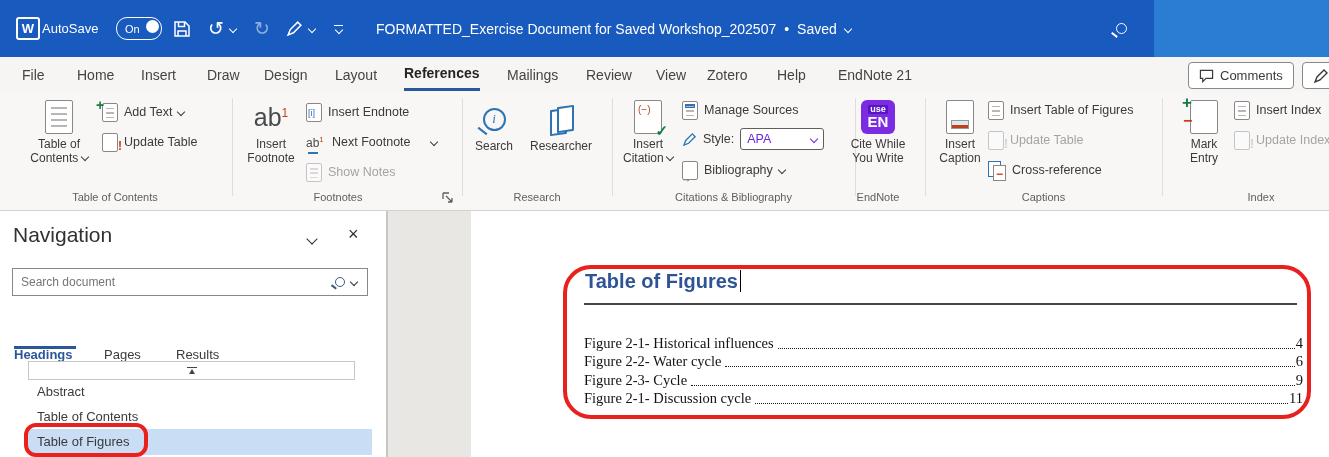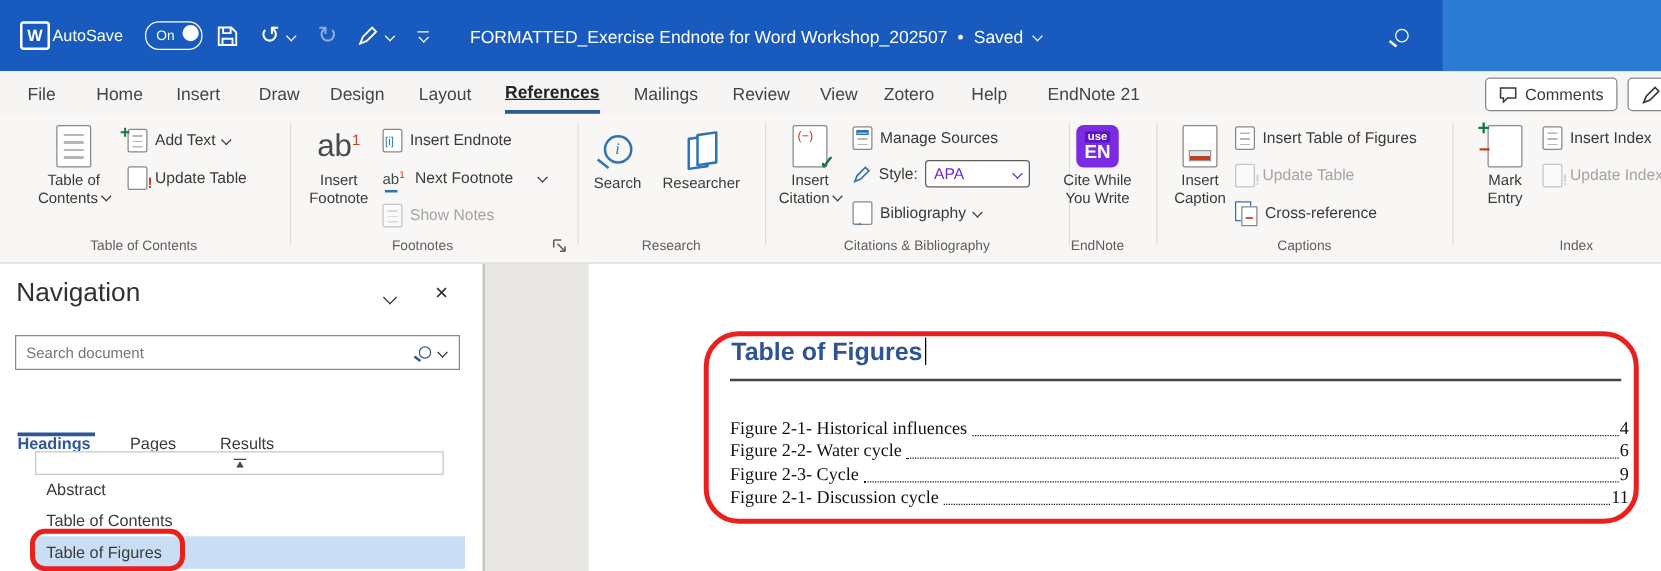--- a/index.html
+++ b/index.html
@@ -168,39 +168,39 @@
     </span>
     <span class="cv"></span>
   </div>
   <div class="tb" style="left:334px;">
     <span class="ribcol">
         <span class="bar"></span>
         <span class="cv"></span>
       </span>
   </div>
   <div class="tb doc-title" style="left:376px;">
-    <span>FORMATTED_Exercise Endnote for Word Workshop_202507</span>
+    <span>FORMATTED_Exercise Document for Saved Workshop_202507</span>
     <span>•</span>
     <span>Saved</span>
     <span class="cv"></span>
   </div>
   <div class="tb" style="left:1116px;">
     <span class="mag-w"></span>
   </div>
   <div class="accent"></div>
 </div>
 
 <div class="tabrow">
   <span class="tab" style="left:22px;">File</span>
   <span class="tab" style="left:77px;">Home</span>
   <span class="tab" style="left:141px;">Insert</span>
   <span class="tab" style="left:207px;">Draw</span>
   <span class="tab" style="left:264px;">Design</span>
   <span class="tab" style="left:335px;">Layout</span>
-  <span class="tab active" style="left:404px;text-decoration:underline;">References</span>
+  <span class="tab active" style="left:404px;">References</span>
   <span class="tab" style="left:507px;">Mailings</span>
   <span class="tab" style="left:586px;">Review</span>
   <span class="tab" style="left:656px;">View</span>
   <span class="tab" style="left:707px;">Zotero</span>
   <span class="tab" style="left:777px;">Help</span>
   <span class="tab" style="left:838px;">EndNote 21</span>
 
   <span class="pillbtn" style="left:1188px;">
     <svg width="15" height="14" viewBox="0 0 16 15">
         <path d="M1.5 1.5 h13 v8.5 h-7 l-3.5 3.5 v-3.5 h-2.5 z" fill="none" stroke="#3b3a39" stroke-width="1.3"></path>

